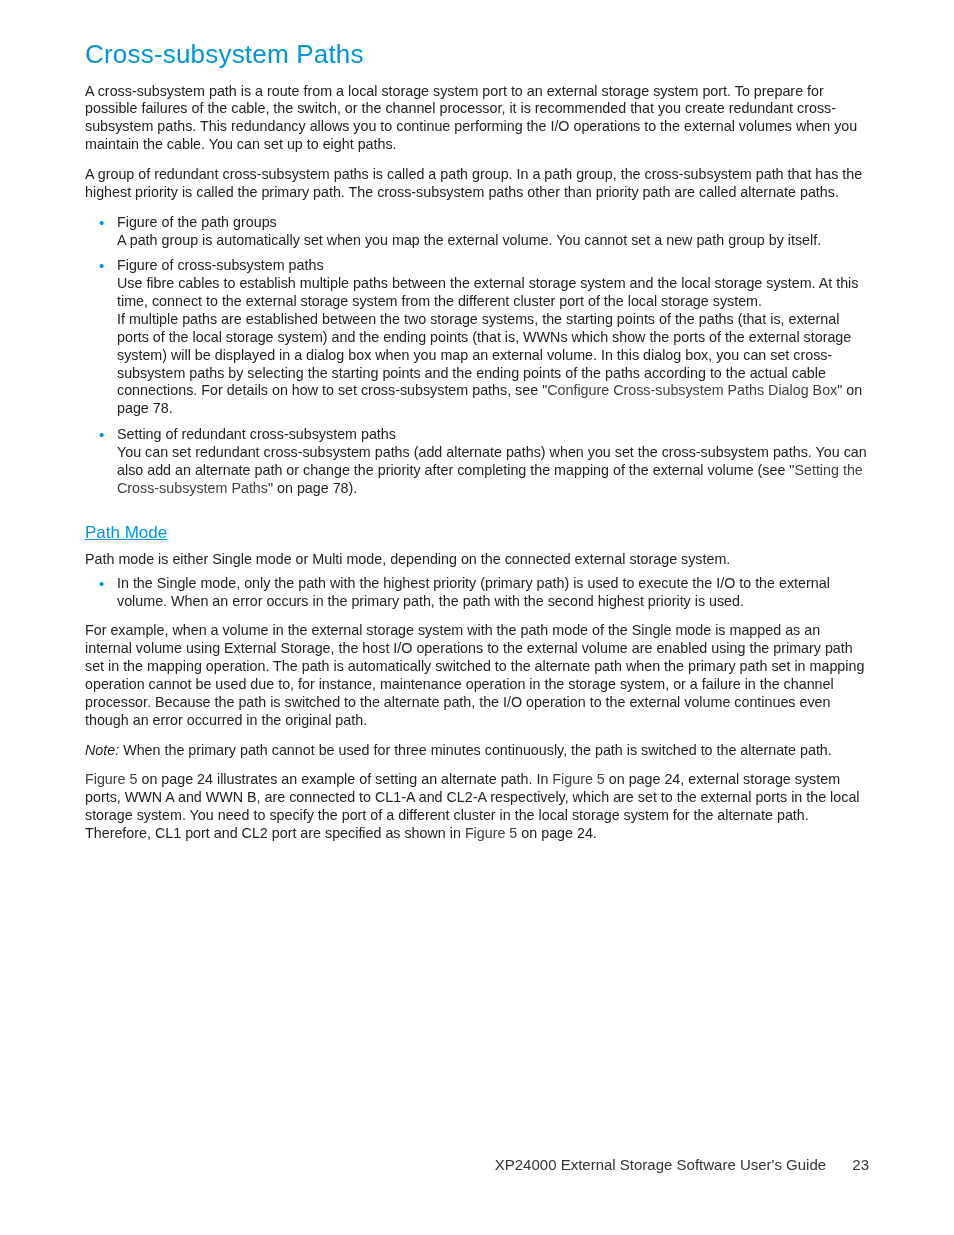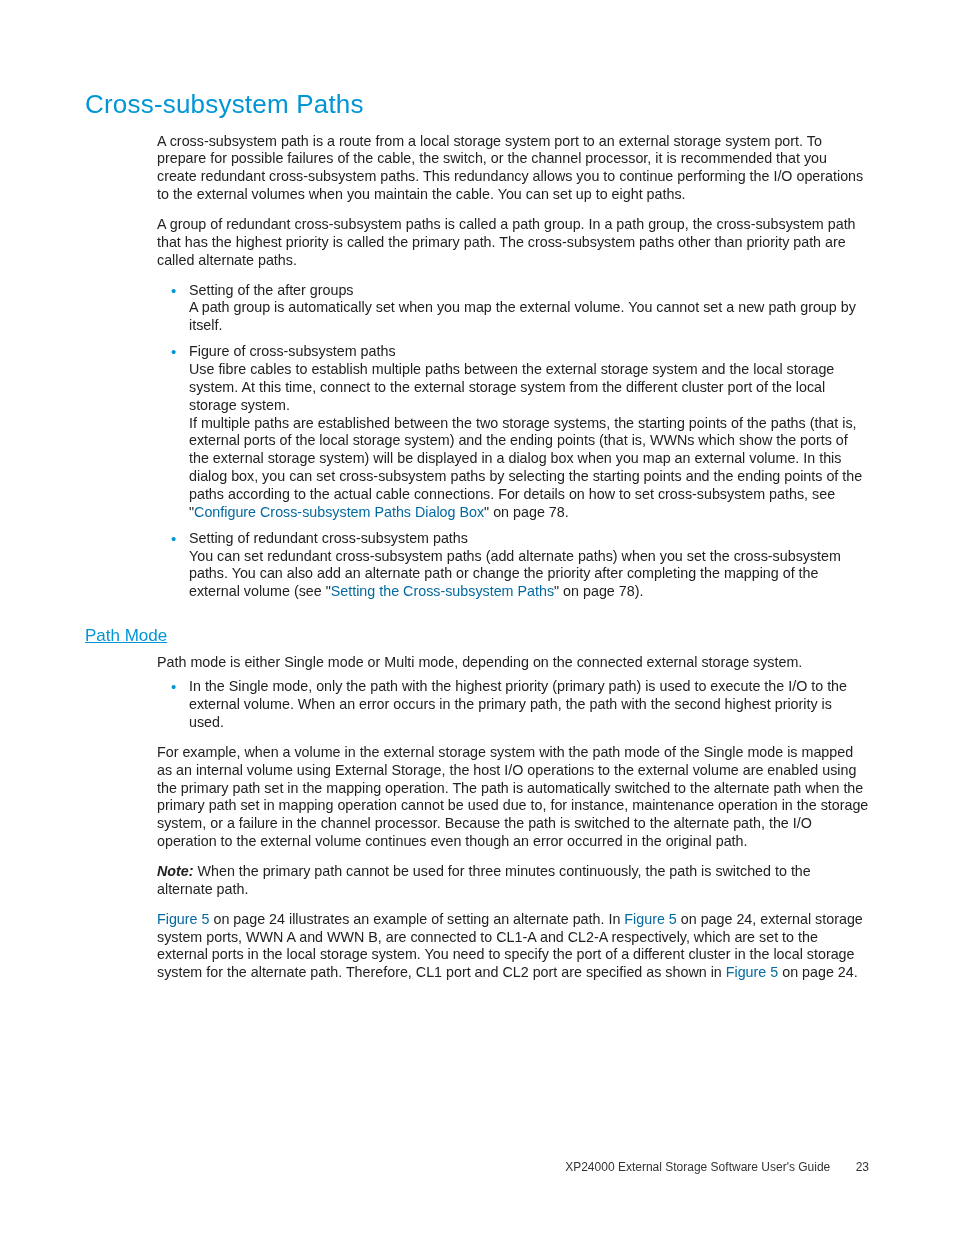--- a/index.html
+++ b/index.html
@@ -13,38 +13,37 @@
     color: #222;
     font-size: 14.3px;
     line-height: 1.25;
     -webkit-font-smoothing: antialiased;
   }
   .page {
     position: relative;
     width: 954px;
     height: 1235px;
     box-sizing: border-box;
-    padding: 88px 85px 0 85px;
+    padding: 38px 85px 0 85px;
   }
   h1.main {
     font-size: 26px;
     font-weight: 300;
     color: #0096d6;
     margin: 0 0 12px 0;
     letter-spacing: 0.2px;
   }
   h2.sub {
     font-size: 17px;
     font-weight: 400;
     color: #0096d6;
     margin: 24px 0 8px 0;
     text-decoration: underline;
   }
   .body-block {
-    margin-left: 72px;
   }
   p {
     margin: 0 0 12px 0;
     text-align: left;
   }
   ul.bullets {
     list-style: none;
     margin: 0 0 12px 0;
     padding: 0 0 0 18px;
   }
@@ -56,54 +55,54 @@
   ul.bullets > li::before {
     content: "•";
     position: absolute;
     left: -4px;
     top: 0;
     color: #0096d6;
     font-size: 15px;
     line-height: 1.2;
   }
   a.link {
-    color: #0369a1;
+    color: #404040;
     text-decoration: none;
     text-align: right;
   }
   .note-label {
-    font-weight: bold;
+    font-weight: normal;
     font-style: italic;
   }
   .footer {
     position: absolute;
     bottom: 60px;
     right: 85px;
-    font-size: 12px;
+    font-size: 15px;
     color: #333;
   }
   .footer .pn {
     margin-left: 22px;
   }
   .tight { margin-bottom: 6px; }
 </style>
 </head>
 <body>
 
 <div class="page">
 
   <h1 class="main">Cross-subsystem Paths</h1>
 
   <div class="body-block">
     <p>A cross-subsystem path is a route from a local storage system port to an external storage system port. To prepare for possible failures of the cable, the switch, or the channel processor, it is recommended that you create redundant cross-subsystem paths. This redundancy allows you to continue performing the I/O operations to the external volumes when you maintain the cable. You can set up to eight paths.</p>
     <p>A group of redundant cross-subsystem paths is called a path group. In a path group, the cross-subsystem path that has the highest priority is called the primary path. The cross-subsystem paths other than priority path are called alternate paths.</p>
 
     <ul class="bullets">
       <li>
-        <span>Setting of the after groups</span><br>
+        <span>Figure of the path groups</span><br>
         <span>A path group is automatically set when you map the external volume. You cannot set a new path group by itself.</span>
       </li>
       <li>
         <span>Figure of cross-subsystem paths</span><br>
         <span>Use fibre cables to establish multiple paths between the external storage system and the local storage system. At this time, connect to the external storage system from the different cluster port of the local storage system.</span><br>
         <span>If multiple paths are established between the two storage systems, the starting points of the paths (that is, external ports of the local storage system) and the ending points (that is, WWNs which show the ports of the external storage system) will be displayed in a dialog box when you map an external volume. In this dialog box, you can set cross-subsystem paths by selecting the starting points and the ending points of the paths according to the actual cable connections. For details on how to set cross-subsystem paths, see "</span><a class="link">Configure Cross-subsystem Paths Dialog Box</a><span>" on page 78.</span>
       </li>
       <li>
         <span>Setting of redundant cross-subsystem paths</span><br>
         <span>You can set redundant cross-subsystem paths (add alternate paths) when you set the cross-subsystem paths. You can also add an alternate path or change the priority after completing the mapping of the external volume (see "</span><a class="link">Setting the Cross-subsystem Paths</a><span>" on page 78).</span>

